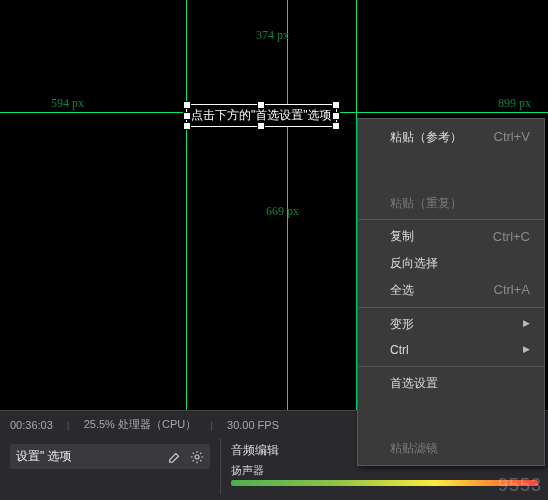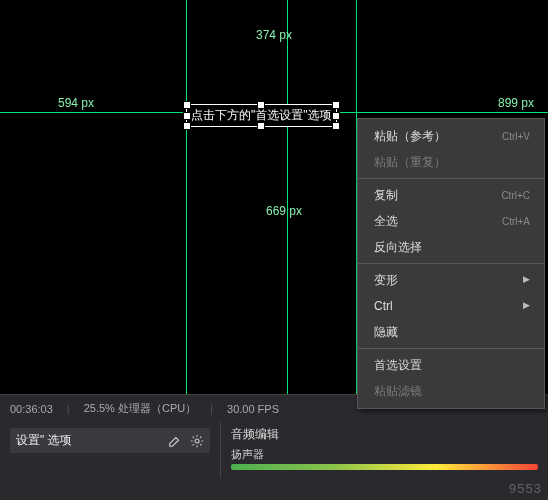--- a/index.html
+++ b/index.html
@@ -2,35 +2,35 @@
 <html><head>
 <meta charset="utf-8">
 <style>
   * { box-sizing: border-box; margin: 0; padding: 0; }
   html, body { width: 548px; height: 500px; overflow: hidden; font-family: "Microsoft YaHei", Arial, sans-serif; }
   body { background: #000; position: relative; color: #ccc; font-size: 12px; }
 
   .canvas { position: absolute; inset: 0 0 90px 0; background: #000; overflow: hidden; }
   .guide-v { position: absolute; top: 0; bottom: 0; width: 1px; background: #00e676; }
   .guide-h { position: absolute; left: 0; right: 0; height: 1px; background: #00e676; }
-  .ruler-label { position: absolute; color: #86efac; font-size: 12px; }
+  .ruler-label { position: absolute; color: #15803d; font-size: 12px; font-family: Liberation Serif, serif; }
 
   .text-object {
     position: absolute;
     border: 1px solid #fff;
     background: #000;
     color: #fff;
     font-size: 12px;
     padding: 2px 4px;
     white-space: nowrap;
   }
   .handle { position: absolute; width: 8px; height: 8px; background: #fff; border: 1px solid #000; }
 
   .bottom-bar {
-    position: absolute; left: 0; right: 0; bottom: 0; height: 106px;
+    position: absolute; left: 0; right: 0; bottom: 0; height: 90px;
     background: #2a2a2e; border-top: 1px solid #444;
   }
   .status-row {
     display: flex; gap: 14px; align-items: center;
     padding: 6px 10px; color: #aaa; font-size: 11px;
   }
   .sep { color: #555; }
   .panel-row { display: flex; align-items: stretch; height: 56px; }
   .source-panel { flex: 0 0 220px; padding: 6px 10px; }
   .source-item { display: flex; align-items: center; justify-content: space-between; background: #3a3a3e; padding: 4px 6px; border-radius: 2px; }
@@ -47,45 +47,45 @@
     position: absolute;
     width: 188px;
     background: #3a3a3a;
     border: 1px solid #555;
     box-shadow: 2px 2px 6px rgba(0,0,0,.6);
     padding: 4px 0;
     z-index: 50;
   }
   .cm-item {
     display: flex; justify-content: space-between; align-items: center;
-    padding: 4px 14px 4px 16px; color: #ddd; font-size: 12px;
+    padding: 4px 14px 4px 32px; color: #ddd; font-size: 12px;
     cursor: default; line-height: 1.5;
   }
-  .cm-item.disabled { color: #7a7a7a; }
-  .cm-shortcut { color: #8a8a8a; font-size: 10px; }
+  .cm-item.disabled { color: #7a7a7a; margin-top: 39px; }
+  .cm-shortcut { color: #8a8a8a; font-size: 13px; }
   .cm-sep { height: 1px; background: #555; margin: 3px 0; }
   .cm-arrow { font-size: 9px; color: #bbb; }
 
-  .watermark { position: absolute; right: 6px; bottom: 4px; color: rgba(255,255,255,.25); font-size: 13px; letter-spacing: 1px; z-index: 60; }
+  .watermark { position: absolute; right: 6px; bottom: 4px; color: rgba(255,255,255,.25); font-size: 18px; letter-spacing: 1px; z-index: 60; }
 
   svg { display: block; }
 </style>
 </head>
 <body>
 
 <div class="canvas">
 
   <div class="guide-v" style="left:186px"></div>
   <div class="guide-v" style="left:287px"></div>
   <div class="guide-v" style="left:356px"></div>
 
   <div class="guide-h" style="top:112px"></div>
 
   <span class="ruler-label" style="left:256px; top:28px">374 px</span>
-  <span class="ruler-label" style="left:58px; top:96px">594 px</span>
+  <span class="ruler-label" style="left:51px; top:96px">594 px</span>
   <span class="ruler-label" style="left:498px; top:96px">899 px</span>
   <span class="ruler-label" style="left:266px; top:204px">669 px</span>
 
   <div class="text-object" style="left:186px; top:104px">
     <span>点击下方的"首选设置"选项</span>
     <span class="handle" style="left:-4px; top:-4px"></span>
     <span class="handle" style="right:-4px; top:-4px"></span>
     <span class="handle" style="left:-4px; bottom:-4px"></span>
     <span class="handle" style="right:-4px; bottom:-4px"></span>
     <span class="handle" style="left:50%; top:-4px; margin-left:-4px"></span>
@@ -137,37 +137,34 @@
   </div>
   <div class="cm-item disabled">
     <span>粘贴（重复）</span>
   </div>
   <div class="cm-sep"></div>
   <div class="cm-item">
     <span>复制</span>
       <span class="cm-shortcut">Ctrl+C</span>
   </div>
   <div class="cm-item">
+    <span>反向选择</span>
+  </div>
+  <div class="cm-item">
     <span>全选</span>
       <span class="cm-shortcut">Ctrl+A</span>
-  </div>
-  <div class="cm-item">
-    <span>反向选择</span>
   </div>
   <div class="cm-sep"></div>
   <div class="cm-item">
     <span>变形</span>
       <span class="cm-arrow">▶</span>
   </div>
   <div class="cm-item">
     <span>Ctrl</span>
       <span class="cm-arrow">▶</span>
-  </div>
-  <div class="cm-item">
-    <span>隐藏</span>
   </div>
   <div class="cm-sep"></div>
   <div class="cm-item">
     <span>首选设置</span>
   </div>
   <div class="cm-item disabled">
     <span>粘贴滤镜</span>
   </div>
 
 </div>

